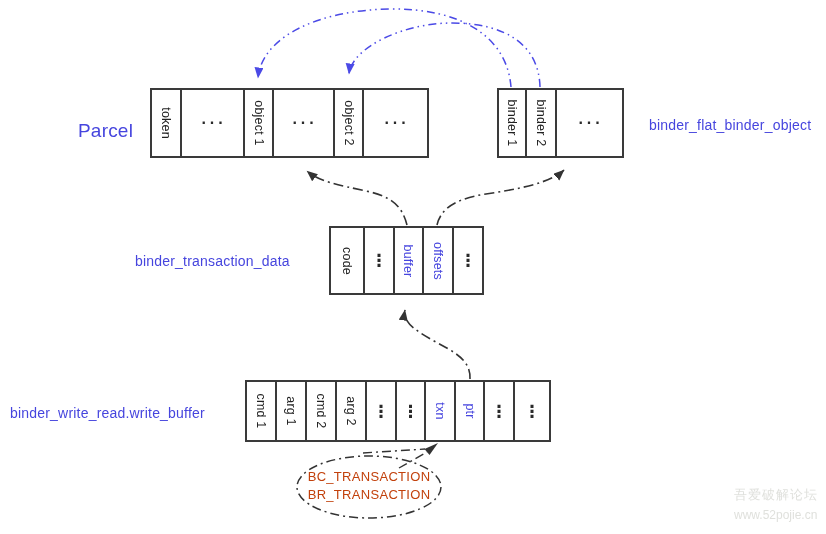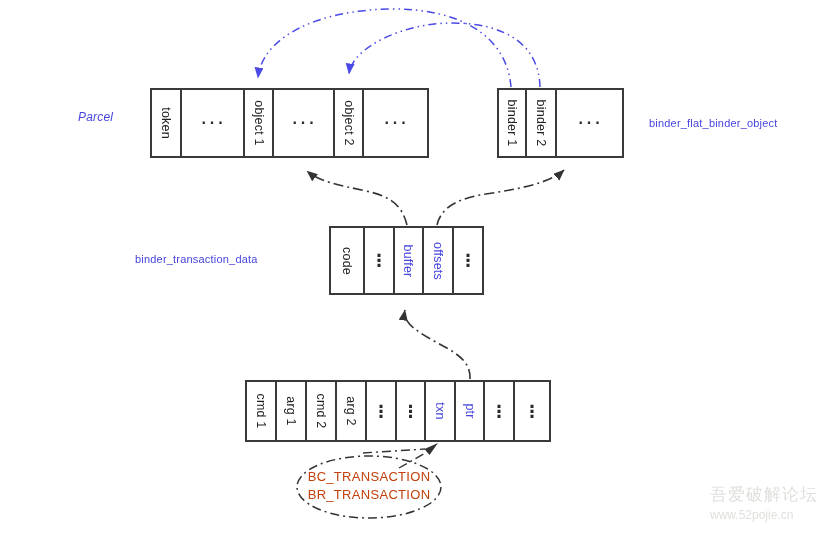--- a/index.html
+++ b/index.html
@@ -20,48 +20,49 @@
   .cell:last-child{border-right:none;}
   .cell .t{
     transform:rotate(90deg);white-space:nowrap;
     font-size:12.5px;color:#222;letter-spacing:0.2px;
   }
   .cell .t.blue{color:#4645de;}
   .cell .dh{font-size:16px;font-weight:700;color:#2a2a2a;letter-spacing:3px;text-indent:3px;}
   .cell .dv{font-size:17px;font-weight:700;color:#2a2a2a;line-height:1;}
   
   .lbl{
-    position:absolute;color:#4645de;font-size:11px;white-space:nowrap;z-index:4;
+    position:absolute;color:#4645de;font-size:14px;white-space:nowrap;z-index:4;
     letter-spacing:0.2px;
   }
   
   svg.links{position:absolute;left:0;top:0;z-index:3;pointer-events:none;}
   
   .callout-text{
     position:absolute;left:297px;top:468px;width:144px;z-index:4;
     text-align:center;font-size:13px;color:#c2410c;line-height:18px;letter-spacing:0.3px;
   }
   
   .watermark{
     position:absolute;right:8px;bottom:8px;z-index:5;text-align:left;
     color:rgba(196,198,192,0.55);
     text-shadow:0 1px 0 rgba(255,255,255,0.9);
     line-height:21px;
   }
-  .watermark .w1{font-size:17px;letter-spacing:1px;}
+  .watermark .w1{font-size:13px;letter-spacing:1px;}
   .watermark .w2{font-size:12px;}
 </style>
 </head>
 <body>
 
 <div class="canvas">
 
-  <div class="lbl" style="left:78px;top:110px;font-size:12px;font-style:italic;">Parcel</div>
+  <div class="lbl" style="left:78px;top:120px;font-size:19px;">Parcel</div>
   <div class="lbl" style="left:649px;top:117px;">binder_flat_binder_object</div>
   <div class="lbl" style="left:135px;top:253px;">binder_transaction_data</div>
+  <div class="lbl" style="left:10px;top:405px;">binder_write_read.write_buffer</div>
 
   <div class="array" style="left: 150px; top: 88px; height: 70px;">
       <div class="cell" style="width: 30px;">
         <span class="t">token</span>
       </div>
       <div class="cell" style="width: 63px;">
         <span class="dh">···</span>
       </div>
       <div class="cell" style="width: 29px;">
         <span class="t">object 1</span>

